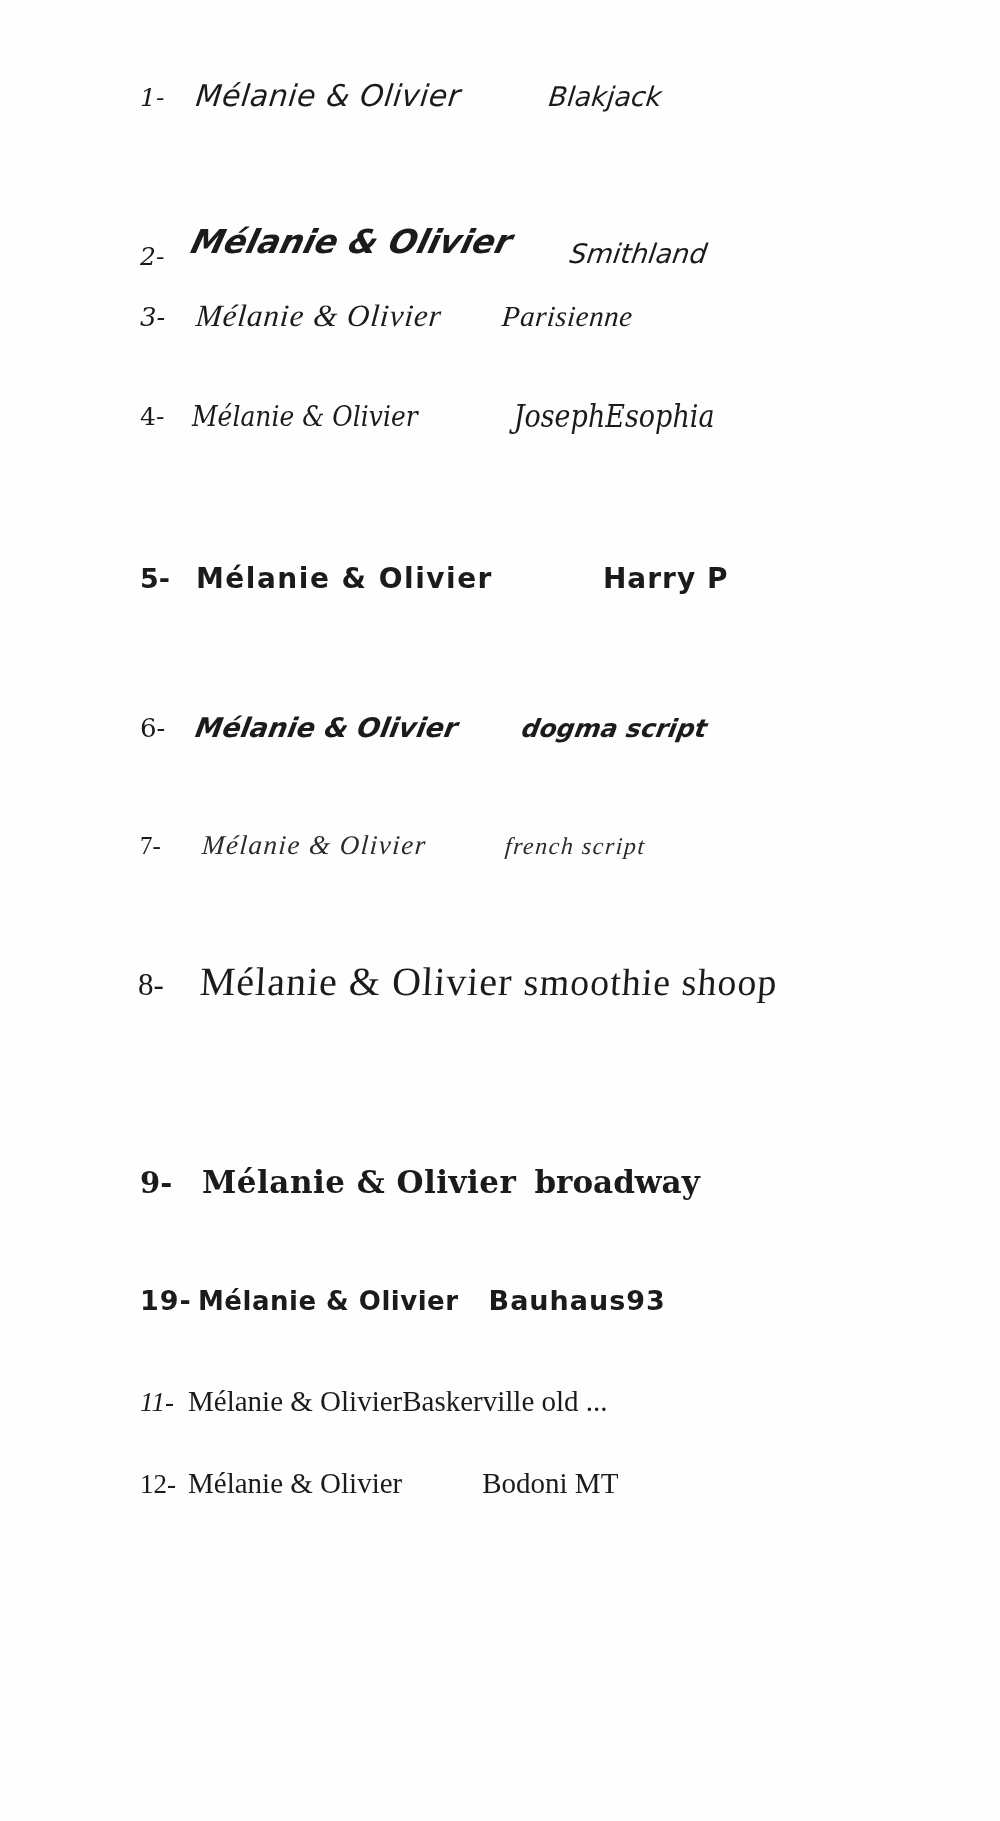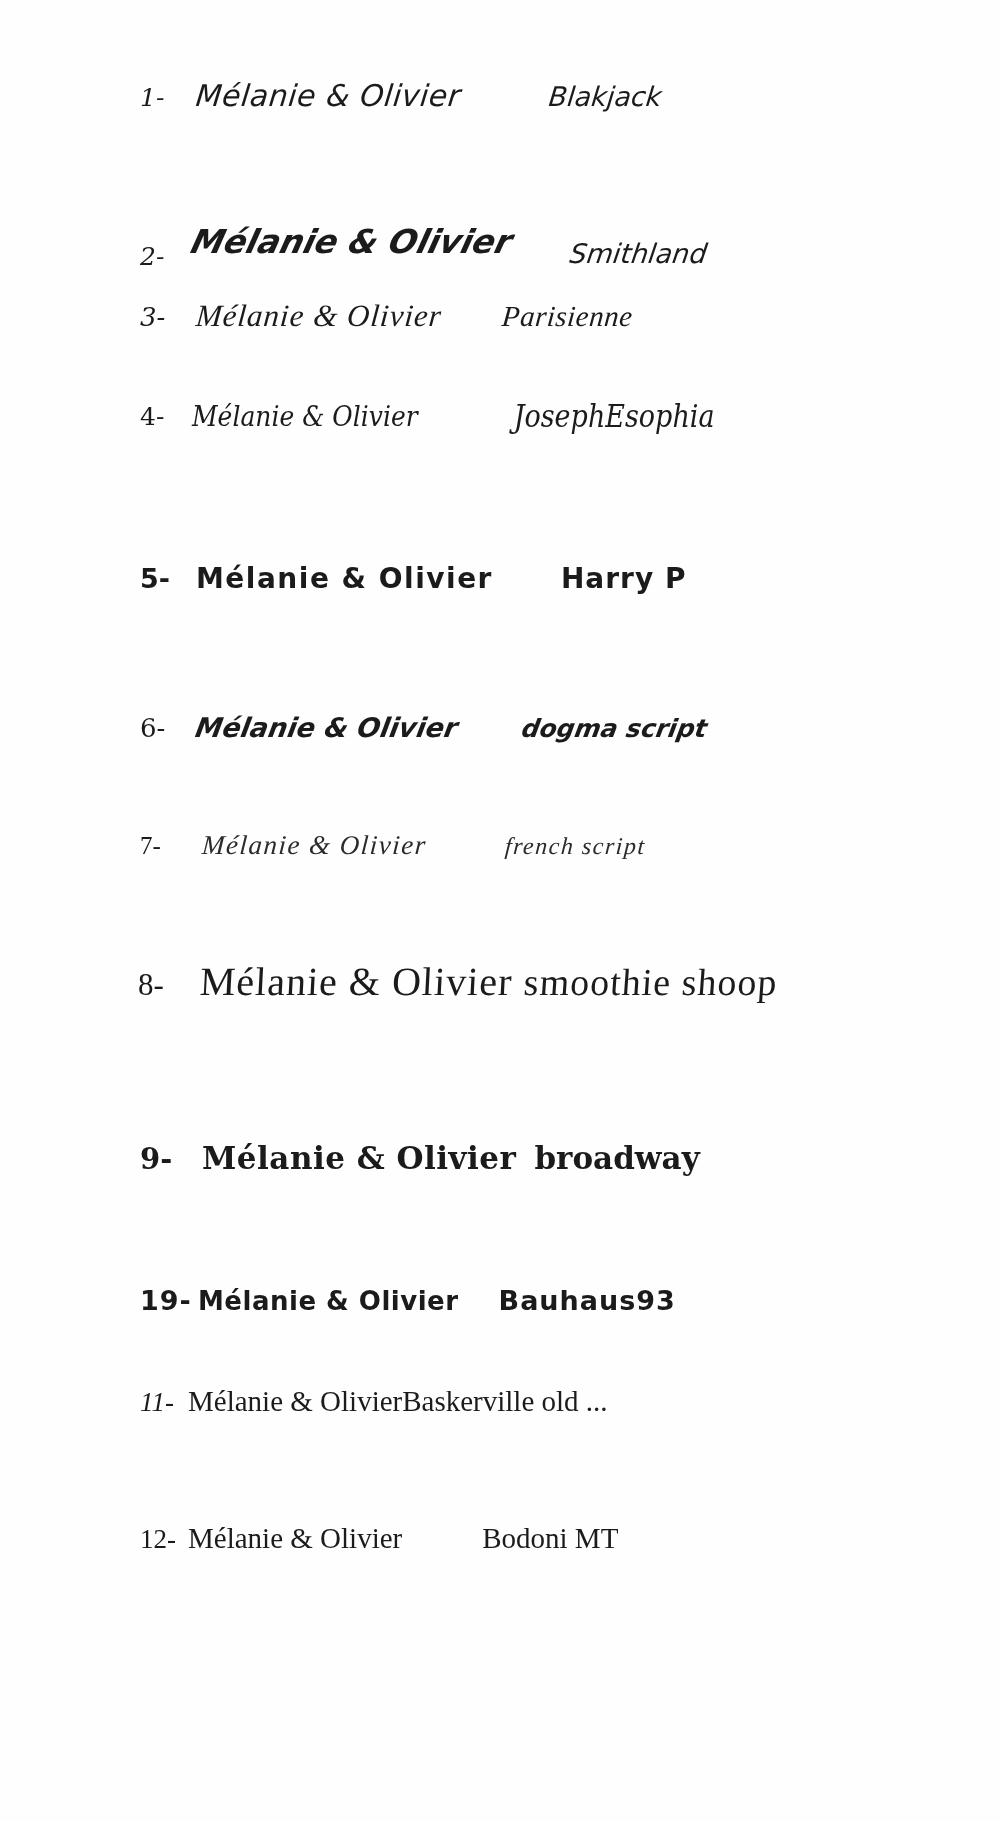--- a/index.html
+++ b/index.html
@@ -60,21 +60,21 @@
   
   .r4 { left: 140px; top: 400px; }
   .r4 .num { font-family: "DejaVu Serif", serif; font-size: 25px; width: 52px; }
   .r4 .sample { font-family: "DejaVu Serif", serif; font-size: 25px; font-style: italic; letter-spacing: 0px; transform: scaleY(1.15); }
   .r4 .fontname { font-family: "DejaVu Serif", serif; font-size: 27px; font-style: italic; transform: scaleY(1.2); margin-left: 96px; }
 
   
   .r5 { left: 140px; top: 562px; }
   .r5 .num { font-family: "DejaVu Sans", sans-serif; font-weight: 700; font-size: 27px; width: 56px; }
   .r5 .sample { font-family: "DejaVu Sans", sans-serif; font-weight: 700; font-size: 28px; letter-spacing: 1.5px; }
-  .r5 .fontname { font-family: "DejaVu Sans", sans-serif; font-weight: 700; font-size: 28px; letter-spacing: 1px; margin-left: 68px; }
+  .r5 .fontname { font-family: "DejaVu Sans", sans-serif; font-weight: 700; font-size: 28px; letter-spacing: 1px; margin-left: 110px; }
 
   
   .r6 { left: 140px; top: 712px; }
   .r6 .num { font-family: "DejaVu Serif", serif; font-size: 26px; width: 56px; }
   .r6 .sample { font-family: "DejaVu Sans", sans-serif; font-weight: 700; font-size: 27px; font-style: italic; transform: skewX(-10deg); }
   .r6 .fontname { font-family: "DejaVu Sans", sans-serif; font-weight: 700; font-size: 25px; font-style: italic; transform: skewX(-10deg); margin-left: 64px; }
 
   
   .r7 { left: 140px; top: 830px; }
   .r7 .num { font-family: "Liberation Serif", serif; font-size: 25px; width: 62px; }
@@ -84,36 +84,36 @@
   
   .r8 { left: 138px; top: 958px; }
   .r8 .num { font-family: "Liberation Serif", serif; font-size: 31px; width: 62px; }
   .r8 .sample { font-family: "Liberation Serif", serif; font-size: 40px; letter-spacing: 1px; transform: skewX(-3deg); }
   .r8 .fontname { font-family: "Liberation Serif", serif; font-size: 38px; letter-spacing: 1px; transform: skewX(-4deg); margin-left: 12px; }
 
   
   .r9 { left: 140px; top: 1140px; }
   .r9 .num { font-family: "DejaVu Serif", serif; font-weight: 700; font-size: 29px; width: 62px; }
   .r9 .sample { font-family: "DejaVu Serif", serif; font-weight: 700; font-size: 31px; letter-spacing: .5px; }
-  .r9 .fontname { font-family: "DejaVu Serif", serif; font-weight: 700; font-size: 31px; letter-spacing: 0px; margin-left: 18px; }
+  .r9 .fontname { font-family: "DejaVu Serif", serif; font-weight: 700; font-size: 31px; letter-spacing: 0px; margin-left: 18px; margin-top: 24px; }
 
   
   .r10 { left: 140px; top: 1285px; }
   .r10 .num { font-family: "DejaVu Sans", sans-serif; font-weight: 700; font-size: 27px; width: 58px; letter-spacing: 1px; }
   .r10 .sample { font-family: "DejaVu Sans", sans-serif; font-weight: 700; font-size: 26px; letter-spacing: .5px; }
-  .r10 .fontname { font-family: "DejaVu Sans", sans-serif; font-weight: 700; font-size: 27px; letter-spacing: 1px; margin-left: 40px; }
+  .r10 .fontname { font-family: "DejaVu Sans", sans-serif; font-weight: 700; font-size: 27px; letter-spacing: 1px; margin-left: 30px; }
 
   
   .r11 { left: 140px; top: 1385px; }
   .r11 .num { font-family: "Liberation Serif", serif; font-size: 27px; width: 48px; font-style: italic; }
   .r11 .sample { font-family: "Liberation Serif", serif; font-size: 29px; }
   .r11 .fontname { font-family: "Liberation Serif", serif; font-size: 29px; }
 
   
-  .r12 { left: 140px; top: 1522px; }
+  .r12 { left: 140px; top: 1467px; }
   .r12 .num { font-family: "Liberation Serif", serif; font-size: 27px; width: 48px; }
   .r12 .sample { font-family: "Liberation Serif", serif; font-size: 29px; }
   .r12 .fontname { font-family: "Liberation Serif", serif; font-size: 29px; margin-left: 80px; }
 </style>
 </head>
 <body>
 
 <div id="sheet">
 
   <div class="row r1">

